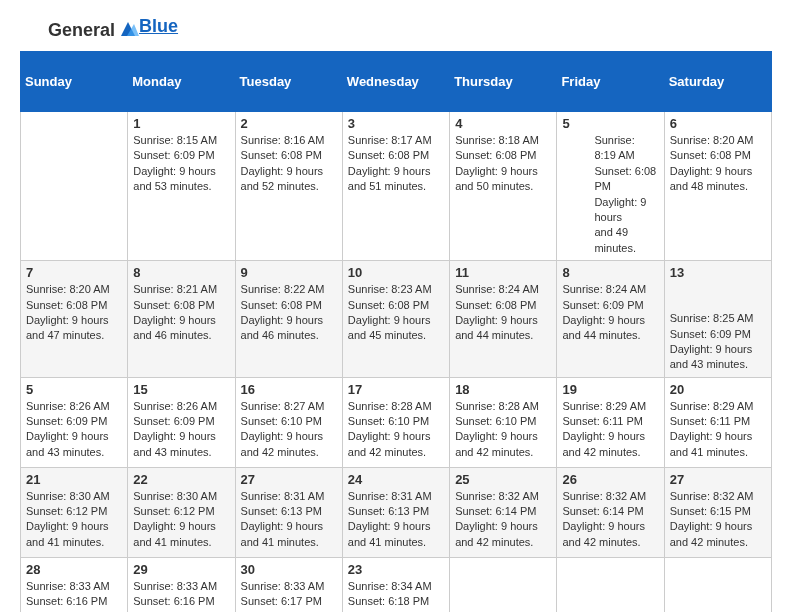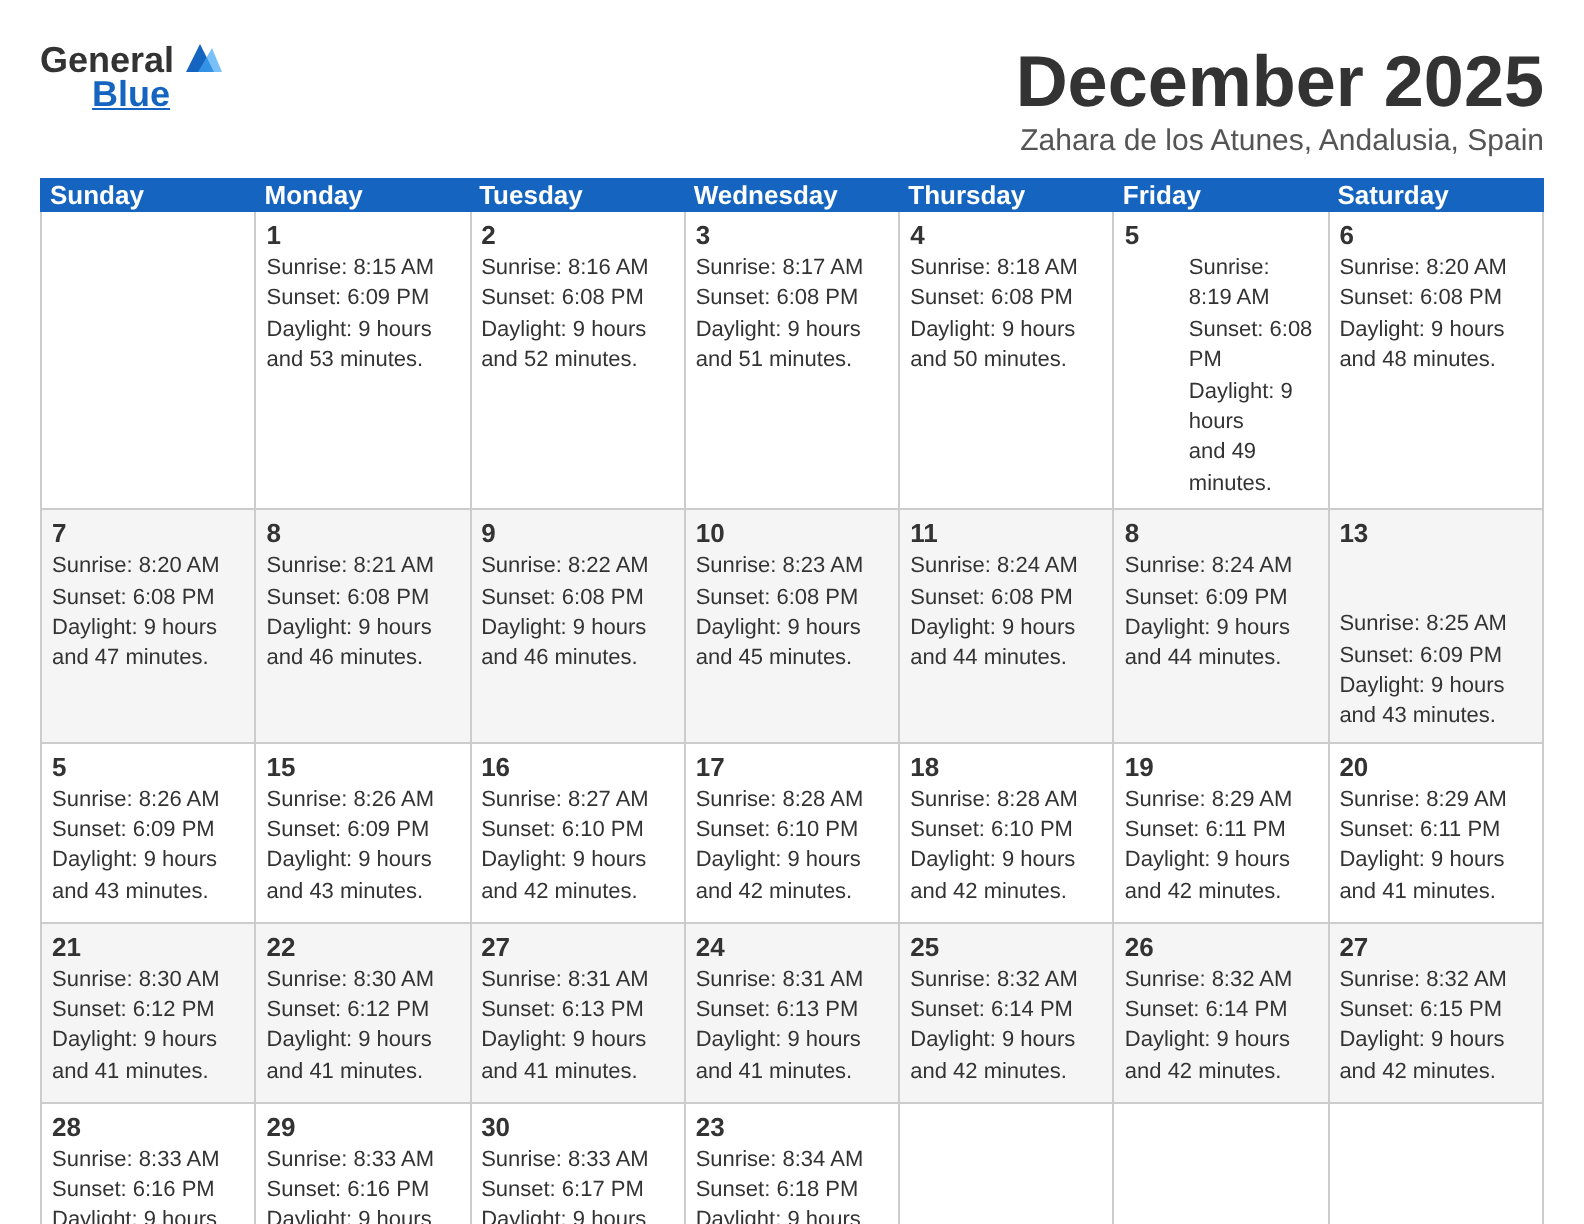--- a/index.html
+++ b/index.html
@@ -35,21 +35,21 @@
     table {
       width: 100%;
       border-collapse: collapse;
       border: 1px solid #ccc;
     }
     th {
       background-color: #1565c0;
       color: #fff;
       font-size: 13px;
       font-weight: bold;
-      padding: 0 4px;
+      padding: 22px 4px;
       text-align: left;
       border: 1px solid #1565c0;
     }
     td {
       vertical-align: top;
       border: 1px solid #ccc;
       padding: 4px 5px;
       font-size: 11px;
       color: #333;
       height: 90px;
@@ -71,34 +71,30 @@
     }
     tr:nth-child(odd) td { background-color: #fff; }
     tr:nth-child(even) td { background-color: #f5f5f5; }
     th:first-child { border-radius: 0; }
   </style>
 </head>
 <body>
 
 <div class="header">
   <div class="logo">
-    <div style="display:flex;flex-direction:column;align-items:center;">
+    <div style="display:flex;flex-direction:row;align-items:flex-start;margin-left:28px;">
       <div style="display:flex;align-items:center;">
         <span style="font-size:18px;font-weight:bold;color:#333;">General</span>
         <svg width="22" height="22" viewBox="0 0 22 22" style="margin-left:2px;margin-top:-4px;">
           <polygon points="4,18 11,4 18,18" fill="#1565c0"></polygon>
           <polygon points="10,18 17,6 22,18" fill="#42a5f5" opacity="0.7"></polygon>
         </svg>
       </div>
       <span style="font-size:18px;font-weight:bold;color:#1565c0;margin-top:-4px;text-decoration:underline;">Blue</span>
     </div>
-  </div>
-  <div class="title-block">
-    <div class="month-title">December 2025</div>
-    <div class="location-title">Zahara de los Atunes, Andalusia, Spain</div>
   </div>
 </div>
 
 <table>
   <thead>
     <tr>
     <th>Sunday</th>
         <th>Monday</th>
         <th>Tuesday</th>
         <th>Wednesday</th>

